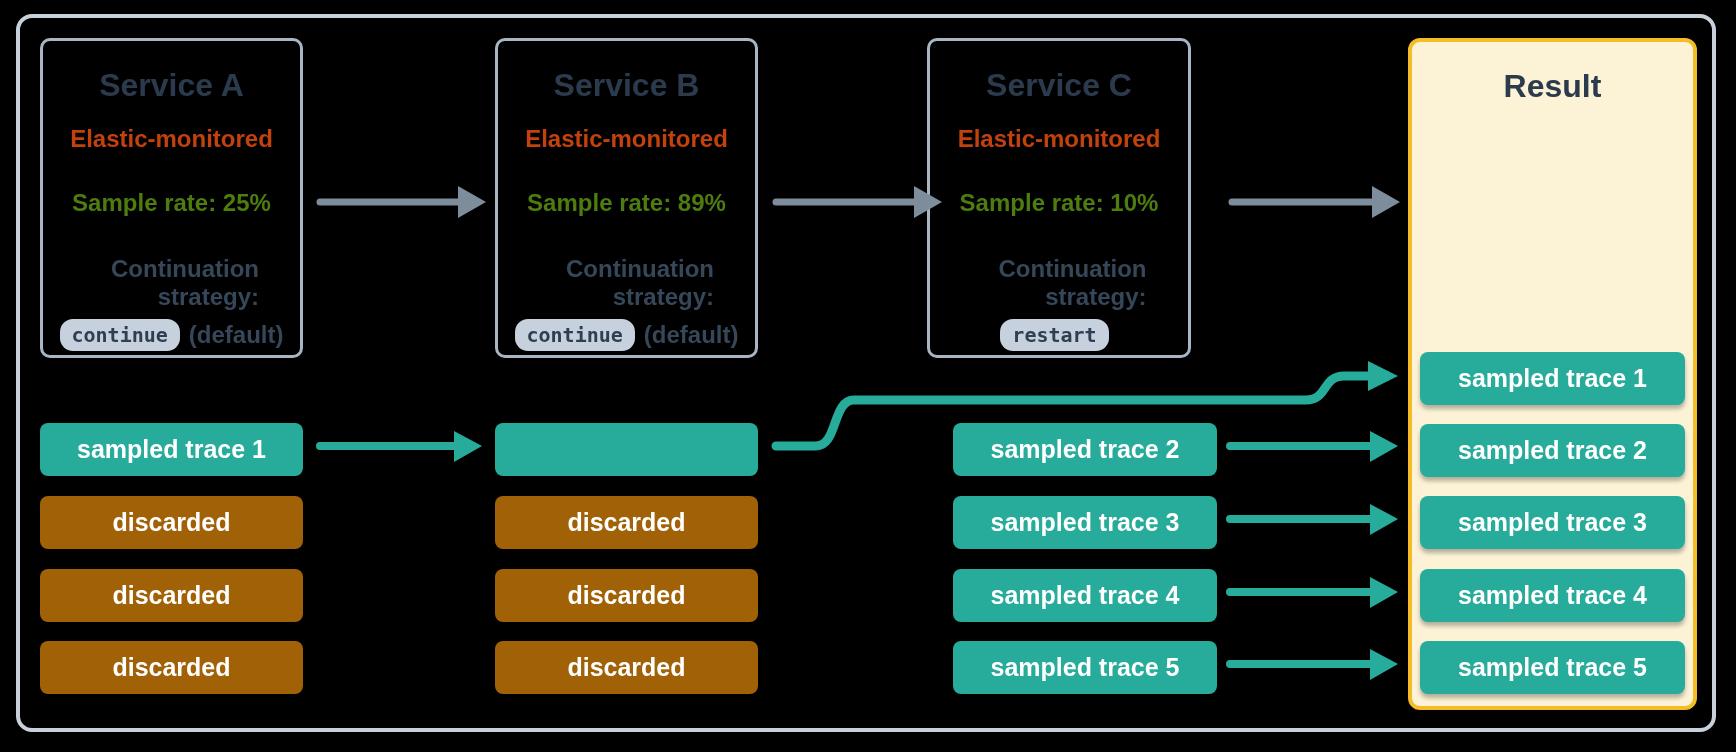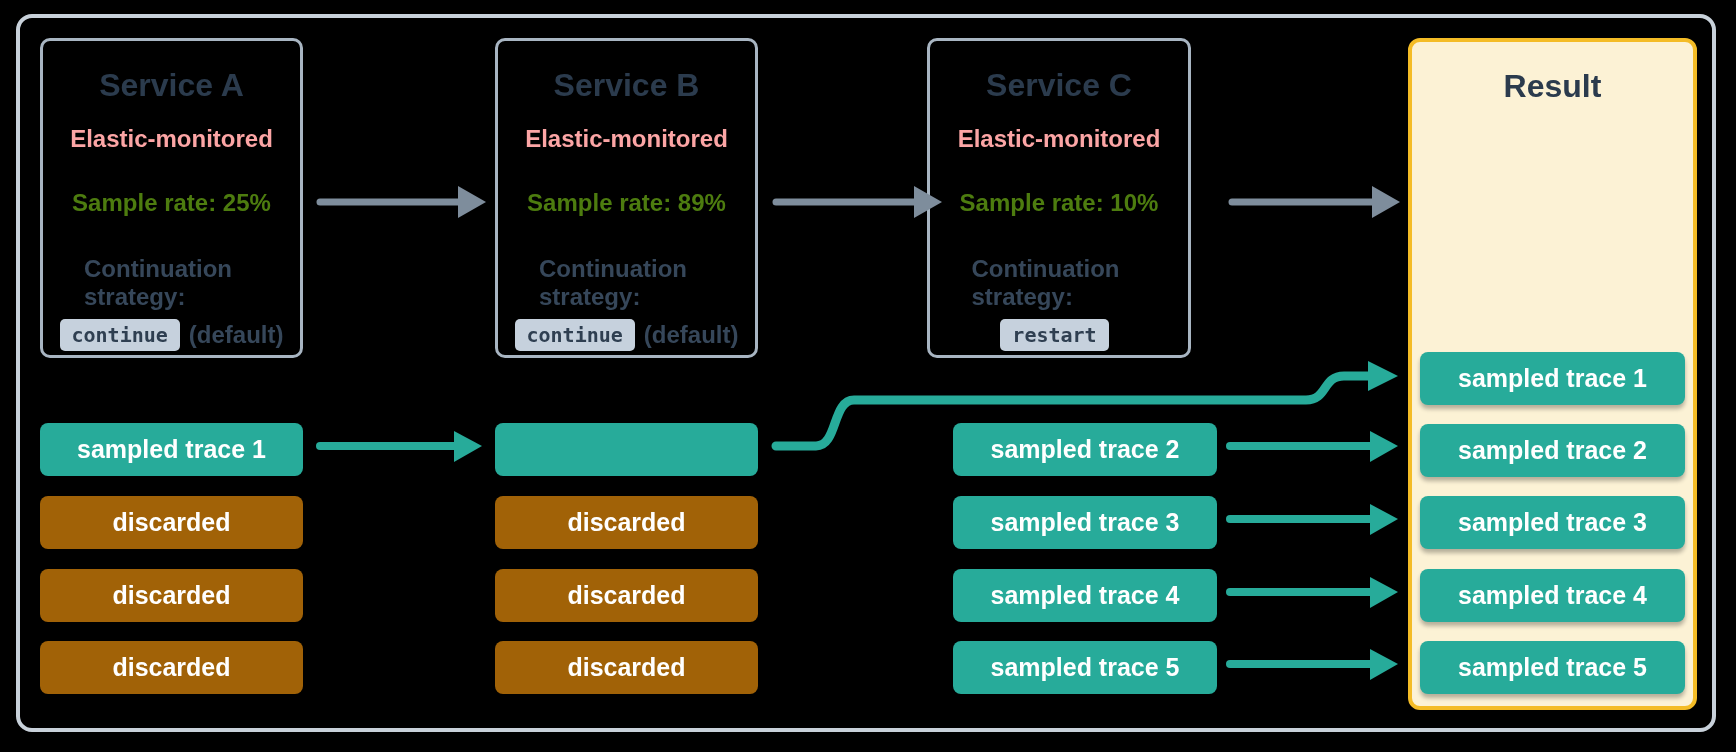--- a/index.html
+++ b/index.html
@@ -8,32 +8,32 @@
     font-family:"Liberation Sans","DejaVu Sans",sans-serif;
   }
   .outer-frame{
     position:absolute;left:16px;top:14px;width:1700px;height:718px;
     border:4px solid #c8d1da;border-radius:16px;box-sizing:border-box;
   }
   .service-box{
     position:absolute;top:38px;height:320px;box-sizing:border-box;
     border:3px solid #a8b5c2;border-radius:10px;
     display:flex;flex-direction:column;align-items:center;
-    padding-top:28px;text-align:left;
+    padding-top:28px;text-align:right;
   }
   .service-title{font-size:32px;font-weight:800;color:#2b3b4d;line-height:1;}
-  .service-subtitle{font-size:24px;font-weight:600;color:#fca5a5;margin-top:26px;line-height:1;}
+  .service-subtitle{font-size:24px;font-weight:600;color:#c2410c;margin-top:26px;line-height:1;}
   .service-rate{font-size:24px;font-weight:600;color:#4d7c0f;margin-top:40px;line-height:1;}
   .strategy-label{
     font-size:24px;font-weight:600;color:#36475a;margin-top:40px;
     max-width:175px;line-height:28px;
   }
   .strategy-row{margin-top:8px;display:flex;align-items:center;gap:9px;}
   .code-chip{
-    background:#c6d1dd;color:#2f3f51;border-radius:5px;
+    background:#c6d1dd;color:#2f3f51;border-radius:13px;
     font-family:"DejaVu Sans Mono","Liberation Mono",monospace;
     font-size:20px;font-weight:600;padding:4px 12px;line-height:1.2;
   }
   .strategy-note{font-size:24px;font-weight:600;color:#36475a;}
   .result-panel{
     position:absolute;left:1408px;top:38px;width:289px;height:672px;box-sizing:border-box;
     background:#fcf2d5;border:4px solid #f4bc26;border-radius:12px;
     display:flex;justify-content:center;
   }
   .result-title{font-size:32px;font-weight:800;color:#2b3b4d;margin-top:28px;line-height:1;}

